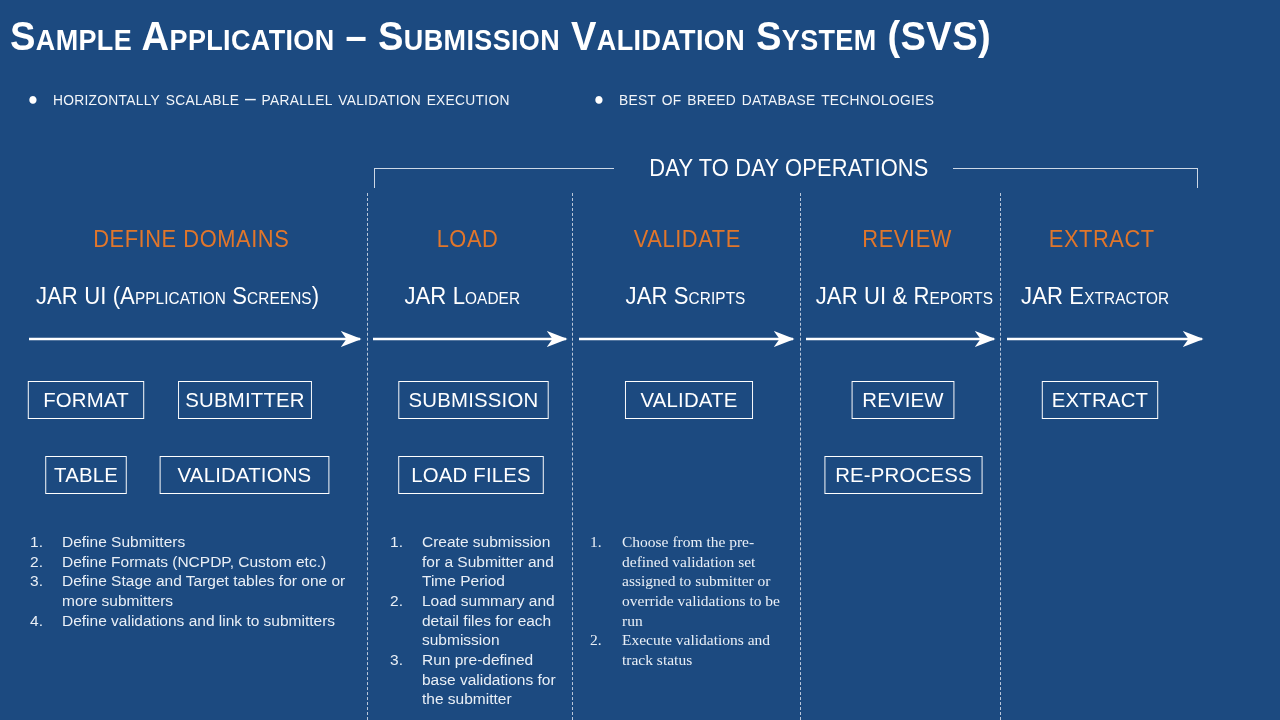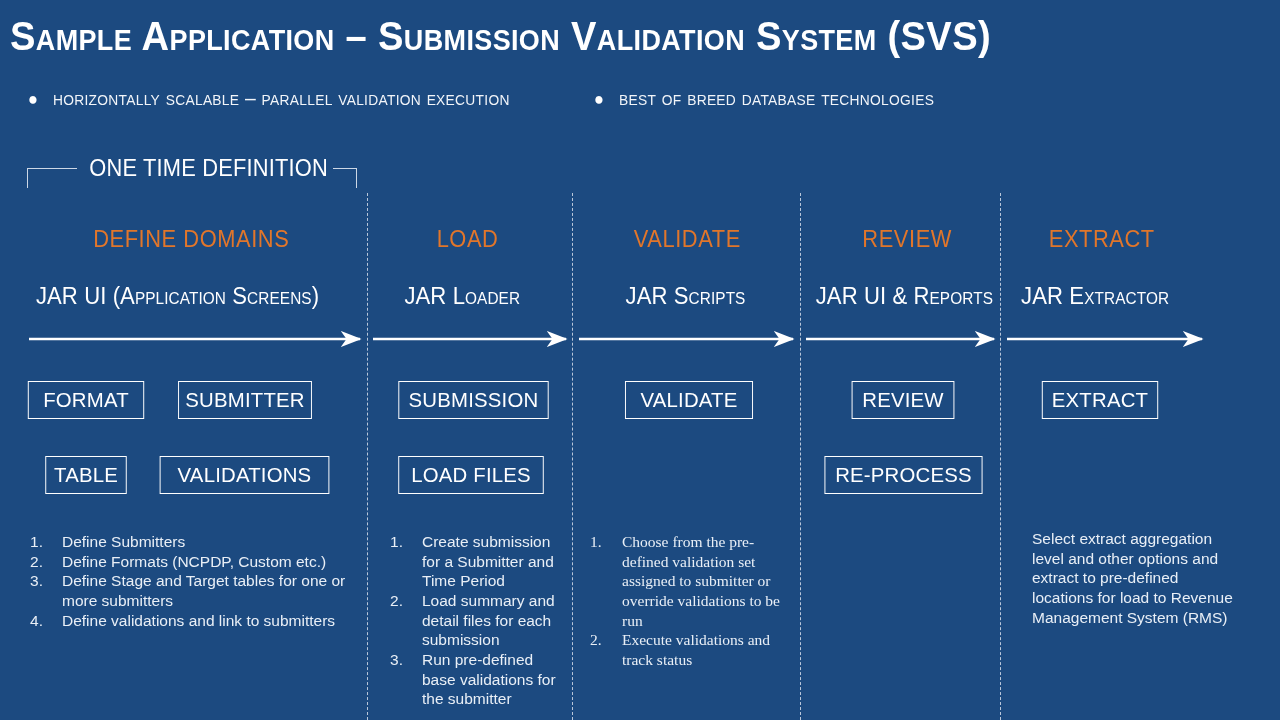--- a/index.html
+++ b/index.html
@@ -196,28 +196,28 @@
     <div class="sub-bullet">
       <span class="dot">●</span>
       <span>Horizontally Scalable – Parallel Validation Execution</span>
     </div>
     <div class="sub-bullet second">
       <span class="dot">●</span>
       <span>Best of Breed Database Technologies</span>
     </div>
   </div>
 
-  <div class="bracket" style="left:27px; top:168px; width:330px;">
-    <div class="bline-l" style="left:0; width:50px;"></div>
-    <div class="bline-r" style="right:0; width:24px;"></div>
+
+  <div class="bracket" style="left:374px; top:168px; width:824px;">
+    <div class="bline-l" style="left:0; width:240px;"></div>
+    <div class="bline-r" style="right:0; width:245px;"></div>
     <div class="bleft"></div>
     <div class="bright"></div>
-    <div class="bracket-label" style="left:56px;">ONE TIME DEFINITION</div>
-  </div>
-
+    <div class="bracket-label" style="left:268px;">DAY TO DAY OPERATIONS</div>
+  </div>
 
   <div class="divider" style="left:367px;"></div>
   <div class="divider" style="left:572px;"></div>
   <div class="divider" style="left:800px;"></div>
   <div class="divider" style="left:1000px;"></div>
 
   <div class="stage-title" style="left:88px;  top:226px;">DEFINE DOMAINS</div>
   <div class="stage-title" style="left:435px; top:226px;">LOAD</div>
   <div class="stage-title" style="left:631px; top:226px;">VALIDATE</div>
   <div class="stage-title" style="left:860px; top:226px;">REVIEW</div>
@@ -275,17 +275,14 @@
   </div>
 
   <div class="detail" style="left:582px; top:532px; width:208px;font-family:Liberation Serif, serif;">
     <ol>
       <li>Choose from the pre-defined validation set assigned to submitter or override validations to be run</li>
       <li>Execute validations and track status</li>
     </ol>
   </div>
 
 
-  <div class="detail" style="left:1032px; top:529px; width:208px;">
-    <p>Select extract aggregation level and other options and extract to pre-defined locations for load to Revenue Management System (RMS)</p>
-  </div>
 
 </div>
 
 </body></html>

